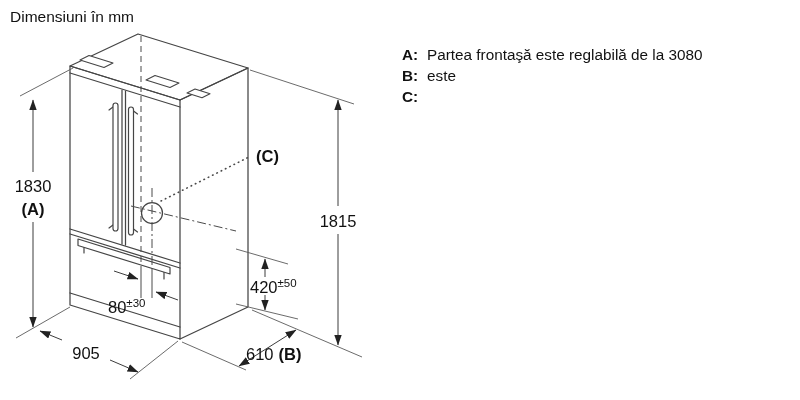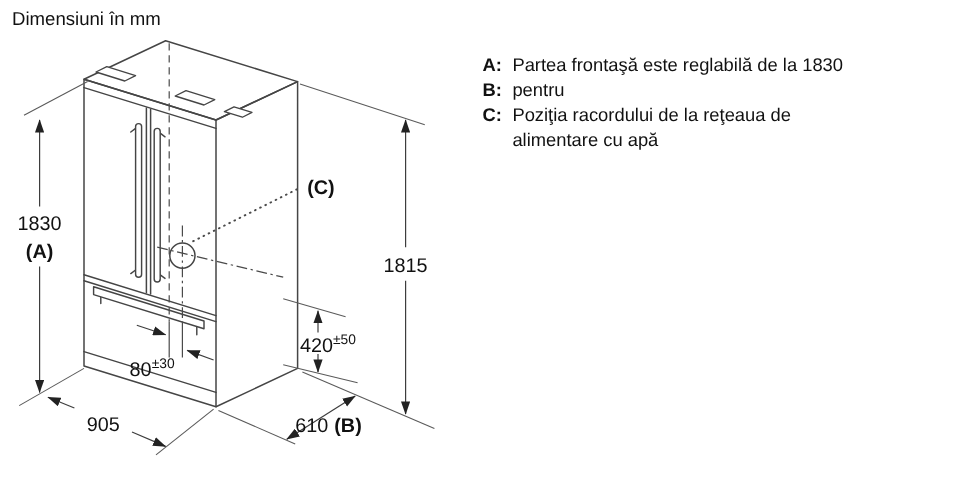--- a/index.html
+++ b/index.html
@@ -115,31 +115,27 @@
         <text x="246" y="360"><tspan>610</tspan><tspan dx="5" font-weight="bold">(B)</tspan></text>
         <text x="256" y="162" font-weight="bold">(C)</text>
       </g>
     </svg>
   </div>
 
   <div class="notes">
     <div class="note">
       <div class="key">A:</div>
       <div class="lines">
-        <div>Partea frontaşă este reglabilă de la 1830</div>
+        <div>Partea frontaşă este reglabilă de la 3080</div>
       </div>
     </div>
     <div class="note">
       <div class="key">B:</div>
       <div class="lines">
-        <div>pentru</div>
+        <div>este</div>
       </div>
     </div>
     <div class="note">
       <div class="key">C:</div>
-      <div class="lines">
-        <div>Poziţia racordului de la reţeaua de</div>
-        <div>alimentare cu apă</div>
-      </div>
     </div>
   </div>
 
 </div>
 
 </body></html>

